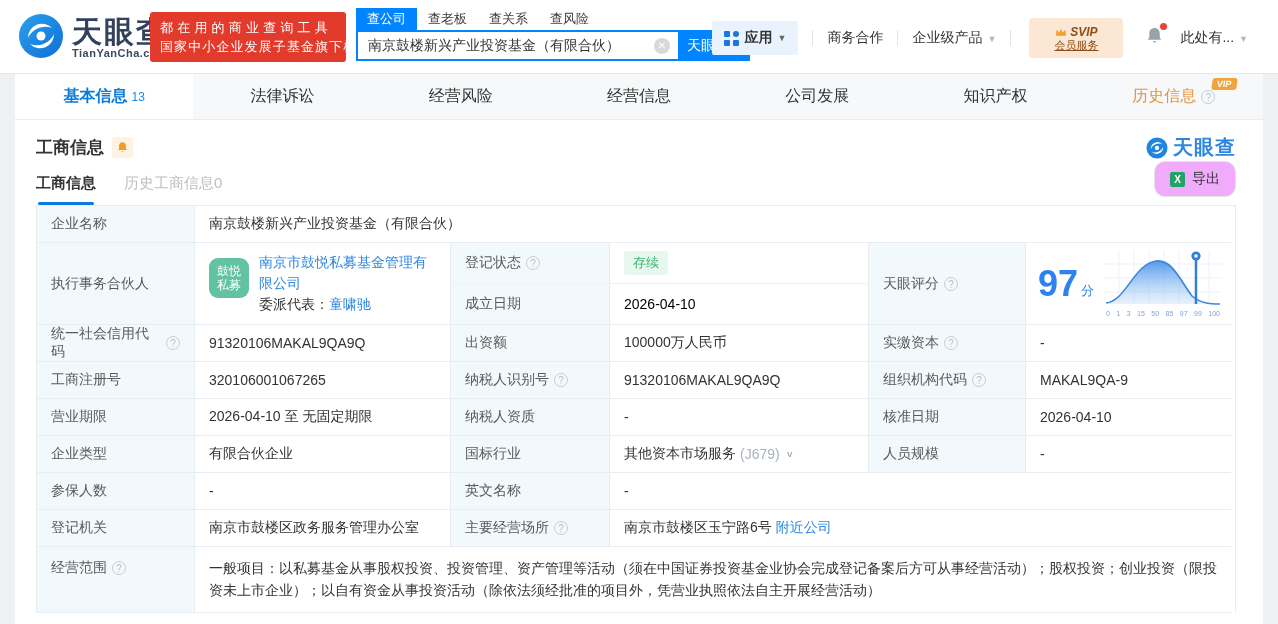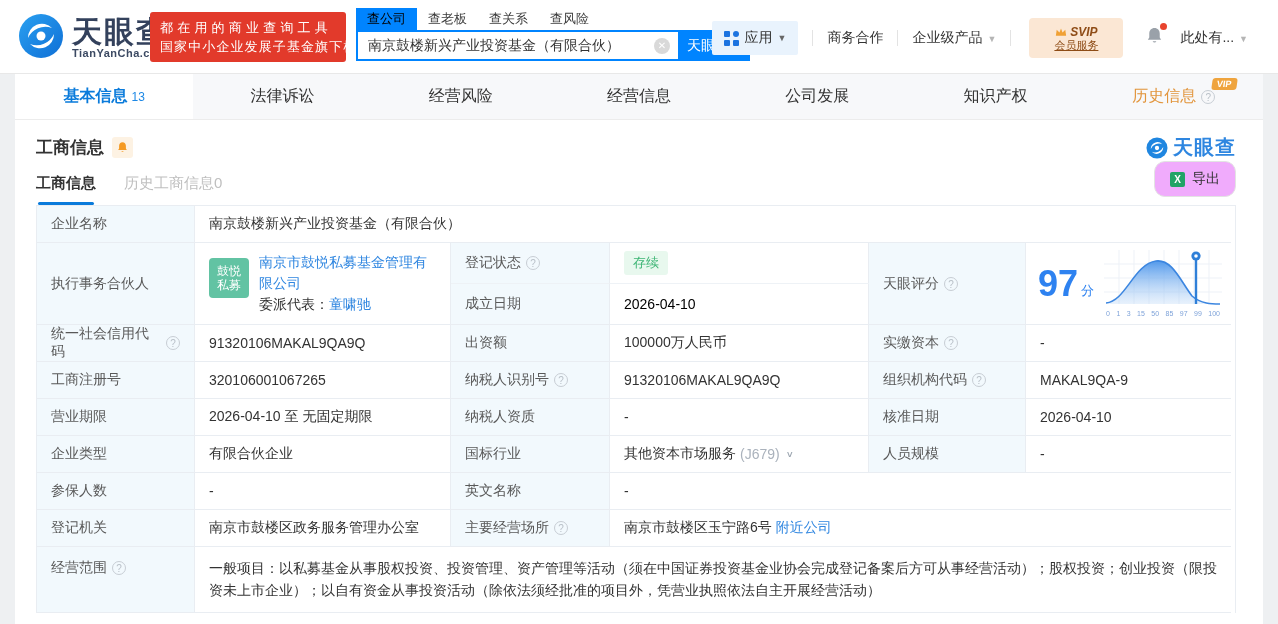--- a/index.html
+++ b/index.html
@@ -16,39 +16,39 @@
   .logo-domain { font-size:11px; font-weight:bold; color:#3c4a63; letter-spacing:.5px; }
   .promo { position:absolute; left:150px; top:12px; width:196px; height:50px;
     background:#e23a2b; border-radius:3px; color:#fff; display:flex; flex-direction:column;
     justify-content:center; padding:0 10px; }
   .promo-l1 { font-size:13px; letter-spacing:4.2px; line-height:19px; white-space:nowrap; }
   .promo-l2 { font-size:13px; letter-spacing:1.1px; line-height:19px; white-space:nowrap; }
 
   .search-block { position:absolute; left:356px; top:8px; }
   .search-tabs { display:flex; align-items:center; height:22px; }
   .search-tab { font-size:13px; color:#3c3c3c; padding:2px 11px; cursor:pointer; }
-  .search-tab.active { background:#0084ff; color:#000000; }
+  .search-tab.active { background:#0084ff; color:#ffffff; }
   .search-row { display:flex; margin-top:0; }
   .search-input-wrap { position:relative; width:324px; height:31px; border:2px solid #0084ff; background:#fff; }
   .search-input { width:100%; height:100%; border:none; outline:none; font-size:14px;
     color:#333; padding:0 30px 0 10px; font-family:inherit; }
   .clear-icon { position:absolute; right:8px; top:6px; width:16px; height:16px; border-radius:50%;
     background:#d9d9d9; color:#fff; font-size:10px; line-height:16px; text-align:center; cursor:pointer; }
   .clear-icon::before { content:"✕"; }
   .search-btn { width:70px; height:31px; background:#0084ff; color:#fff; font-size:14px;
     border:none; cursor:pointer; font-family:inherit; }
 
   .hmenu { position:absolute; right:30px; top:20px; display:flex; align-items:center; height:36px; }
   .apps-btn { display:flex; align-items:center; background:#e9f3fd; border-radius:2px;
     height:34px; padding:0 12px; cursor:pointer; }
   .grid-icon { width:15px; height:15px; position:relative; margin-right:6px; }
   .grid-icon i { position:absolute; width:6px; height:6px; background:#1d74e0; border-radius:1px; }
   .grid-icon i:nth-child(1){left:0;top:0;} .grid-icon i:nth-child(2){right:0;top:0;border-radius:50%;}
   .grid-icon i:nth-child(3){left:0;bottom:0;} .grid-icon i:nth-child(4){right:0;bottom:0;}
-  .apps-label { font-size:14px; color:#333; font-weight:normal; }
+  .apps-label { font-size:14px; color:#333; font-weight:bold; }
   .caret { display:inline-block; margin-left:5px; color:#666; font-size:9px; }
   .caret::before { content:"▼"; }
   .caret.light::before { color:#b5b5b5; }
   .hdivider { width:1px; height:16px; background:#e3e3e3; margin:0 14px; }
   .hlink { font-size:14px; color:#333; cursor:pointer; white-space:nowrap; }
   .svip { display:flex; flex-direction:column; align-items:center; justify-content:center;
     background:#fbe7d4; border-radius:4px; height:40px; padding:0 25px; cursor:pointer; margin:0 4px; }
   .svip-l1 { display:flex; align-items:center; font-size:12px; font-weight:bold; color:#8e4c16; font-style:italic; line-height:14px;}
   .svip-l1 svg { margin-right:3px; }
   .svip-l2 { font-size:11px; color:#8e4c16; line-height:13px;text-decoration:underline; }
@@ -103,21 +103,21 @@
   .h80 { min-height:80px; }
   .dash { color:#333; }
   a.lnk { color:#2f86e0; text-decoration:none; cursor:pointer; }
   .mid-sub { grid-column:span 2; display:grid; grid-template-columns:159px 259px;
     border-right:1px solid #e9edf2; border-bottom:1px solid #e9edf2; }
   .mid-sub .scell { display:flex; align-items:center; padding:0 14px; min-height:40px; }
   .mid-sub .scell.top { border-bottom:1px solid #eef2f6; }
   .mid-sub .slbl { background:#f2f9fd; color:#595959; border-right:1px solid #e9edf2; }
   .status-badge { background:#e8f8ee; color:#3eb575; font-size:13px; padding:3px 9px; border-radius:3px; }
   .partner { display:flex; align-items:flex-start; padding:9px 14px; }
-  .pavatar { width:40px; height:40px; border-radius:4px; background:#62c3a3; color:#fff; font-size:12px;
+  .pavatar { width:40px; height:40px; border-radius:9px; background:#62c3a3; color:#fff; font-size:12px;
     line-height:14px; display:flex; flex-direction:column; align-items:center; justify-content:center;
     flex:0 0 auto; margin-top:6px; }
   .pinfo { margin-left:10px; line-height:21px; }
   .rep-line { color:#333; }
   .gray-suffix { color:#aab2bc; margin-left:4px; }
   .chev { display:inline-block; margin-left:6px; color:#9aa4af; font-size:11px; transform:scaleY(.8); }
   .chev::before { content:"∨"; }
 
   
   .score-cell { display:flex; align-items:center; padding:4px 8px 4px 12px; }

